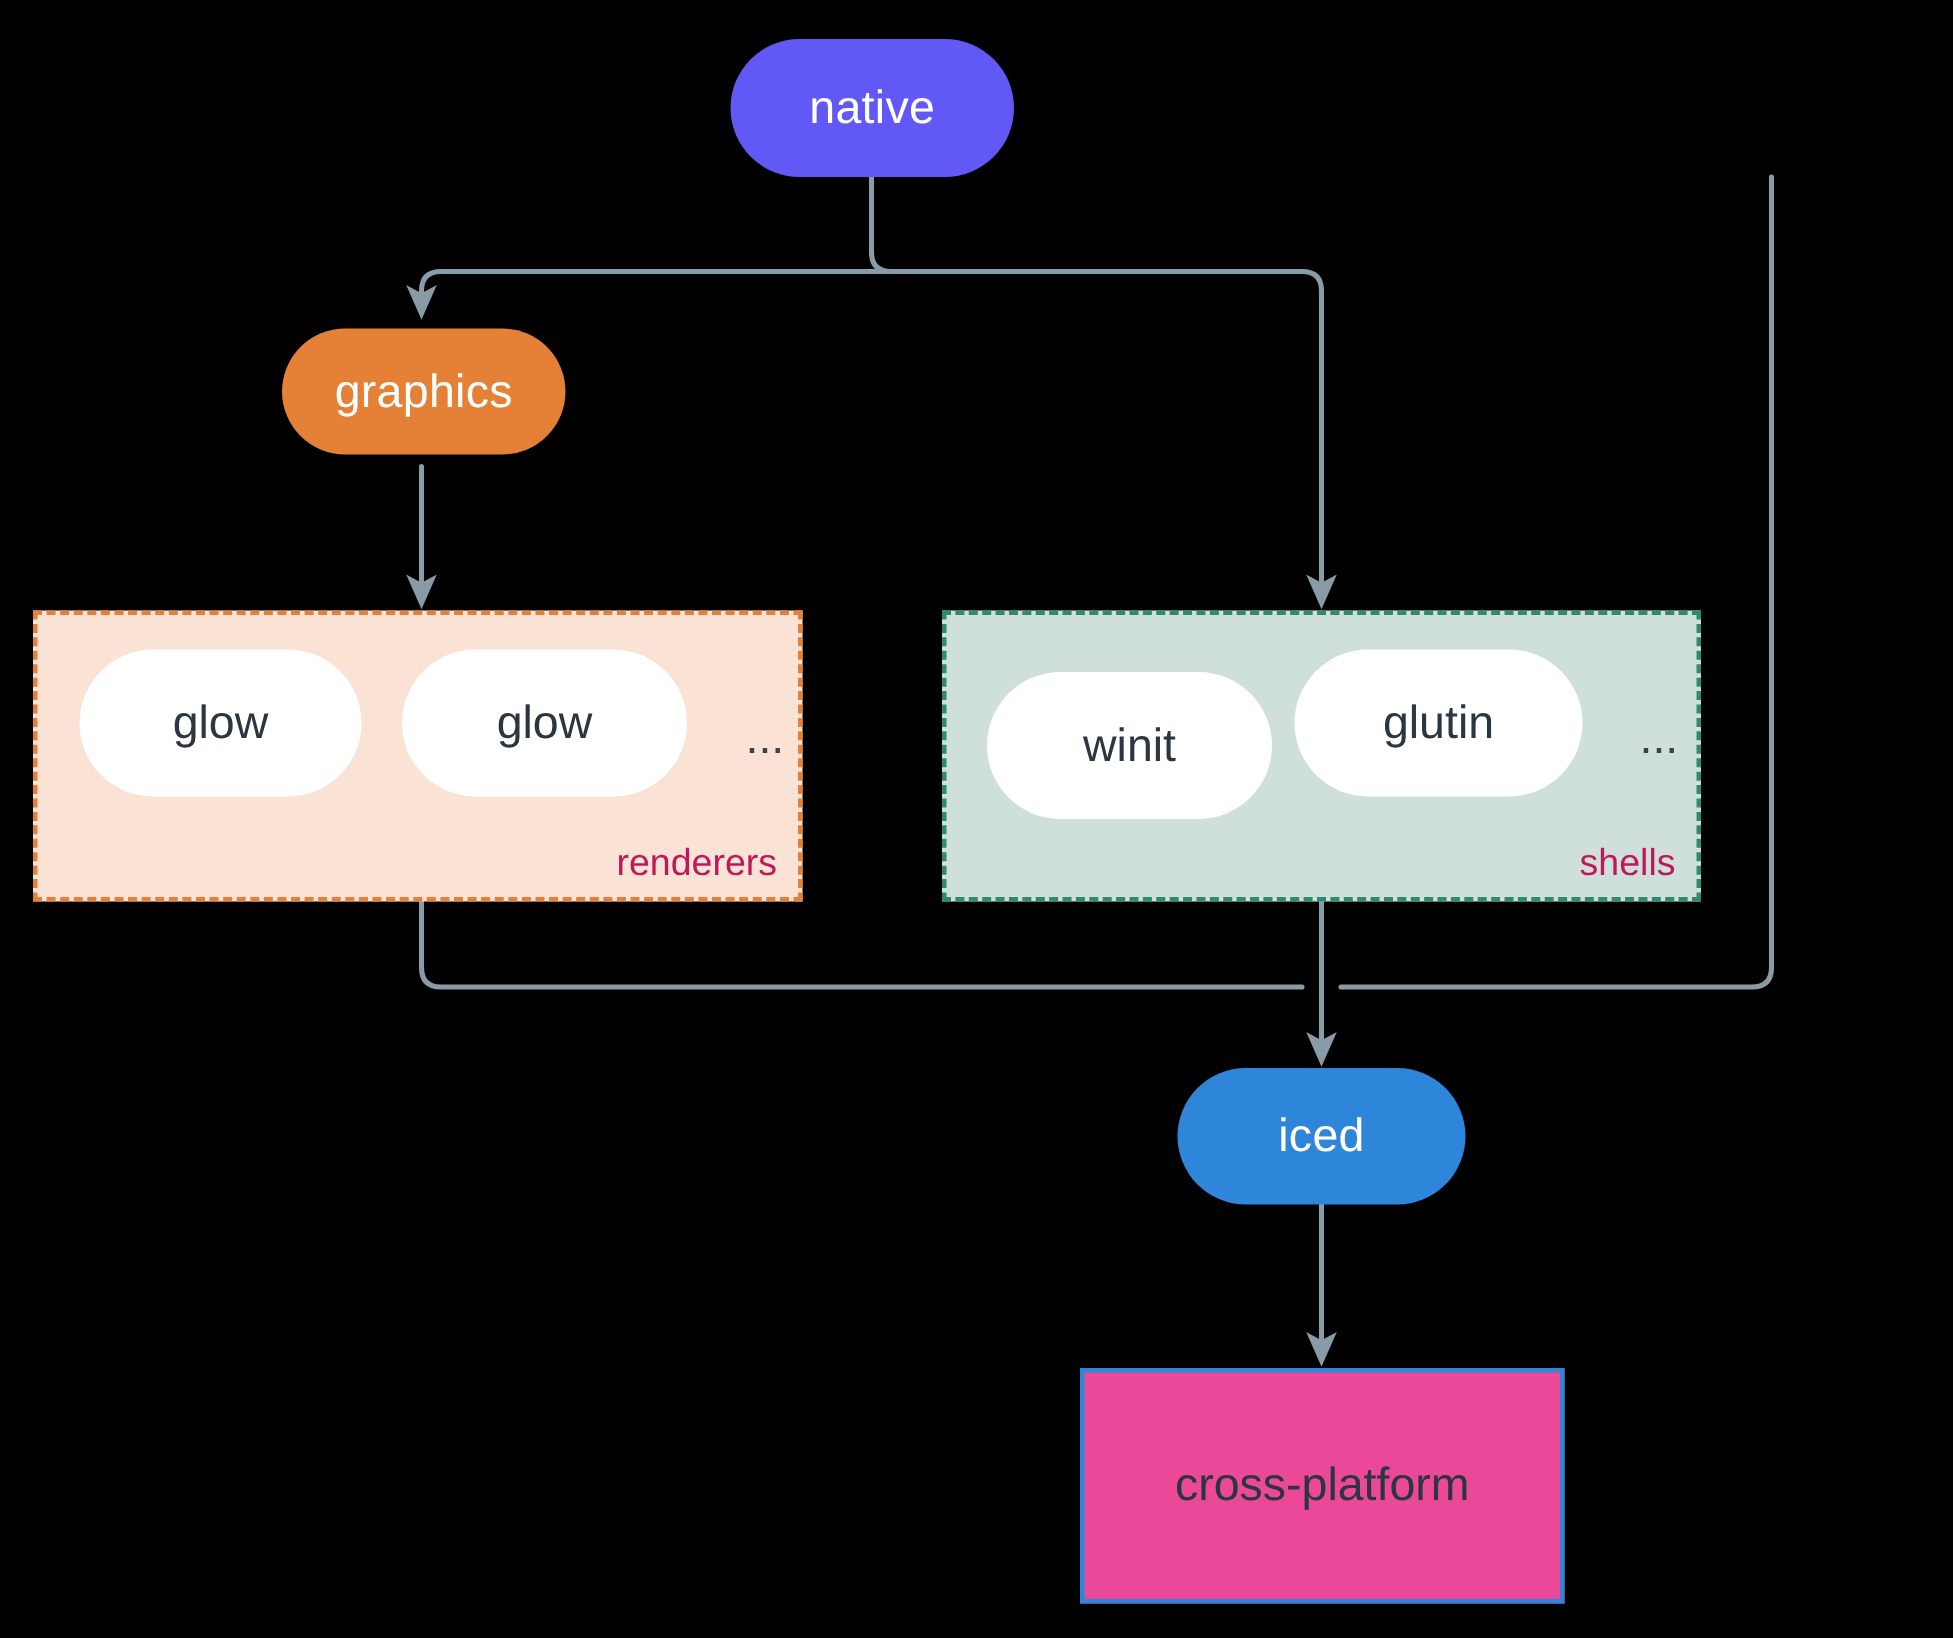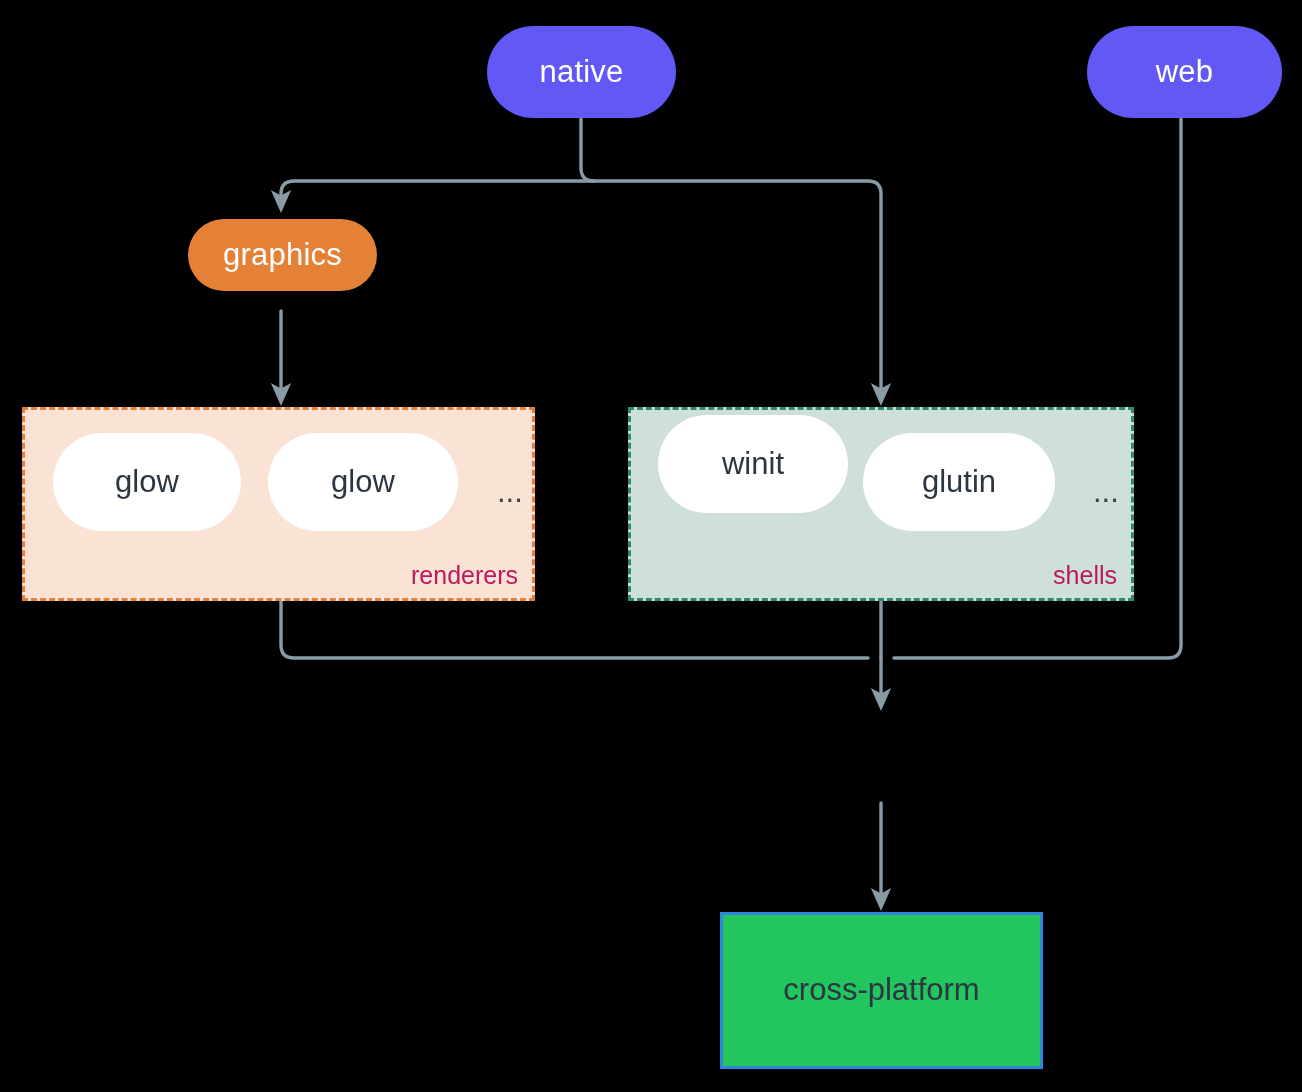--- a/index.html
+++ b/index.html
@@ -87,21 +87,21 @@
     position: absolute;
     color: #394149;
     font-size: 31px;
     line-height: 1;
   }
 
   
   .rect-node {
     position: absolute;
     box-sizing: border-box;
-    background: #22c55e;
+    background: #ec4899;
     border: 3px solid #2d86d9;
     display: flex;
     align-items: center;
     justify-content: center;
     color: #2c3640;
     font-size: 31px;
     line-height: 1.55;
     text-align: center;
   }
 </style>
@@ -136,48 +136,48 @@
       <path d="M881,658 L881,705" marker-end="url(#arrowhead)"></path>
 
       <path d="M881,803 L881,905" marker-end="url(#arrowhead)"></path>
     </g>
   </svg>
 
   <div class="node pill-node node-native" style="left:487px; top:26px; width:189px; height:92px;">
     <span>native</span>
   </div>
 
-  <div class="node pill-node node-web" style="left:1087px; top:26px; width:195px; height:92px;">
-    <span>web</span>
-  </div>
 
-  <div class="node pill-node node-graphics" style="left:188px; top:219px; width:189px; height:72px;align-items:center;">
+  <div class="node pill-node node-graphics" style="left:188px; top:219px; width:189px; height:84px;align-items:center;">
     <span>graphics</span>
   </div>
 
   <div class="group-box group-renderers" style="left:22px; top:407px; width:513px; height:194px;">
     <div class="inner-pill" style="left:28px; top:23px; width:188px; height:98px;">
       <span>glow</span>
     </div>
     <div class="inner-pill" style="left:243px; top:23px; width:190px; height:98px;">
       <span>glow</span>
     </div>
     <span class="ellipsis" style="left:472px; top:66px;">...</span>
     <span class="group-label">renderers</span>
   </div>
 
   <div class="group-box group-shells" style="left:628px; top:407px; width:506px; height:194px;">
-    <div class="inner-pill" style="left:27px; top:5px; width:190px; height:98px;">
+    <div class="inner-pill" style="left:27px; top:38px; width:190px; height:98px;">
       <span>winit</span>
     </div>
     <div class="inner-pill" style="left:232px; top:23px; width:192px; height:98px;">
       <span>glutin</span>
     </div>
     <span class="ellipsis" style="left:462px; top:66px;">...</span>
     <span class="group-label">shells</span>
   </div>
 
+  <div class="node pill-node node-iced" style="left:785px; top:712px; width:192px; height:91px;">
+    <span>iced</span>
+  </div>
 
   <div class="rect-node" style="left:720px; top:912px; width:323px; height:157px; flex-direction:column;">
     <span>cross-platform</span>
   </div>
 
 </div>
 
 </body></html>

